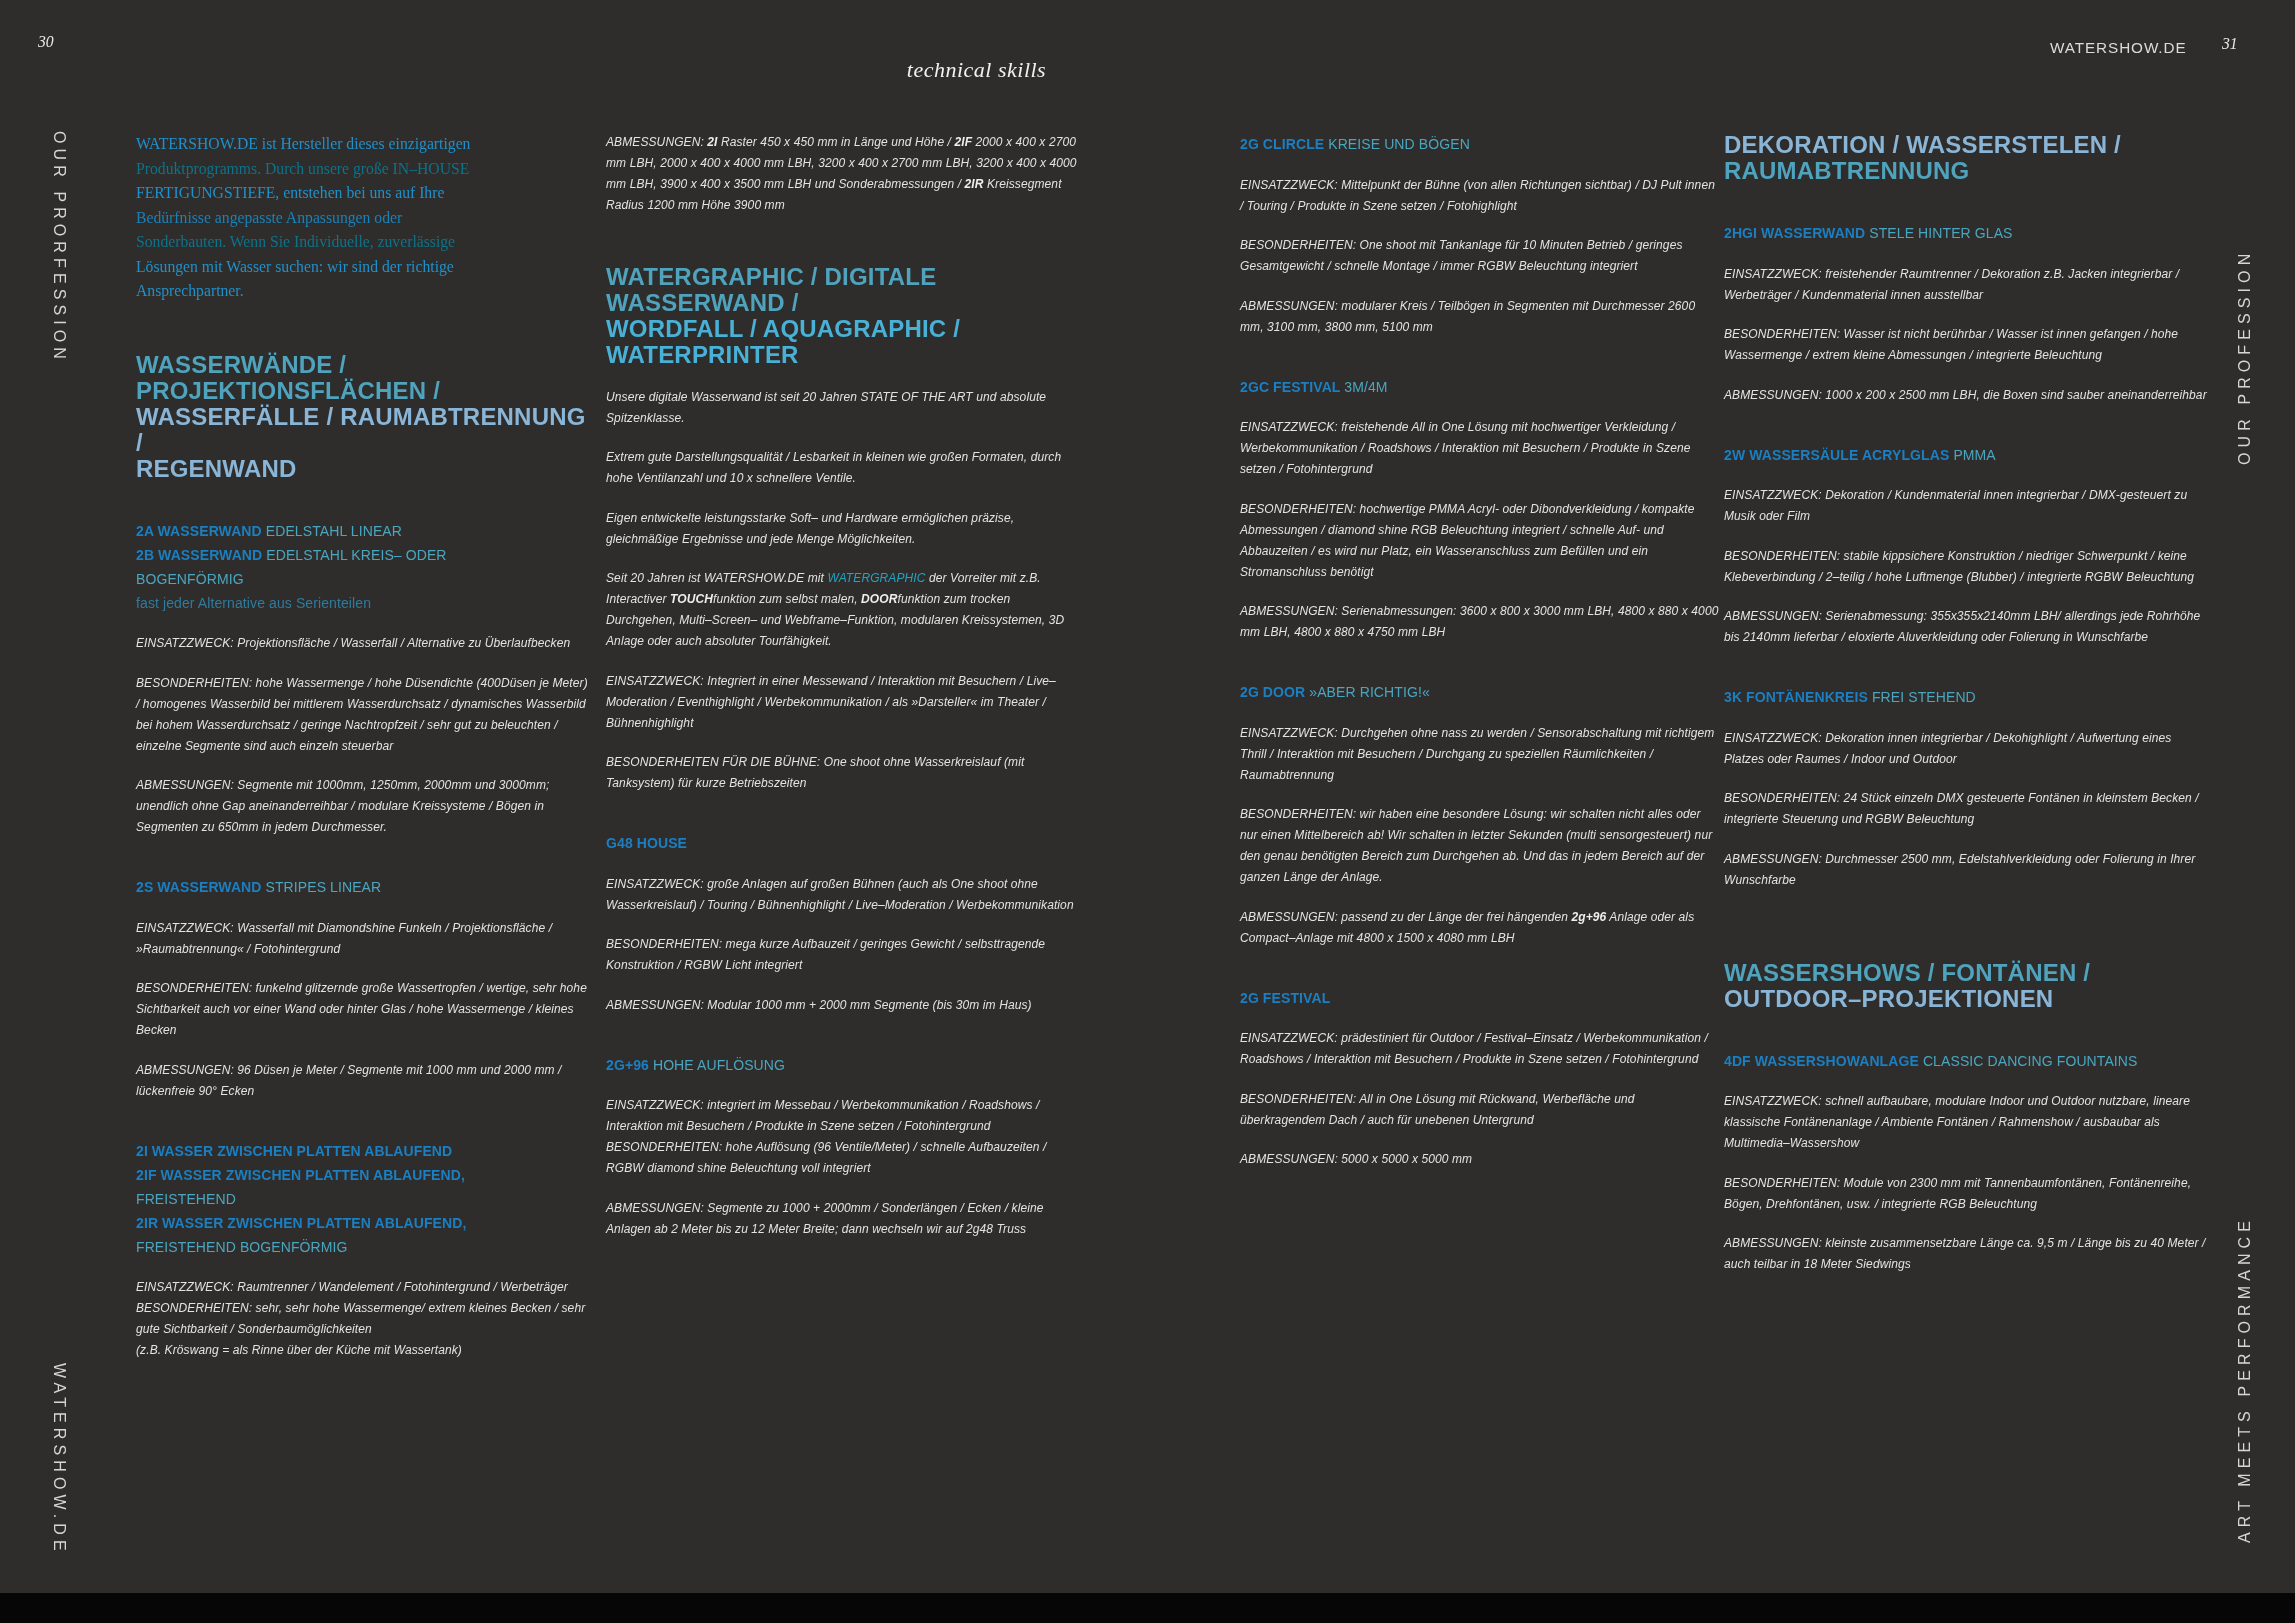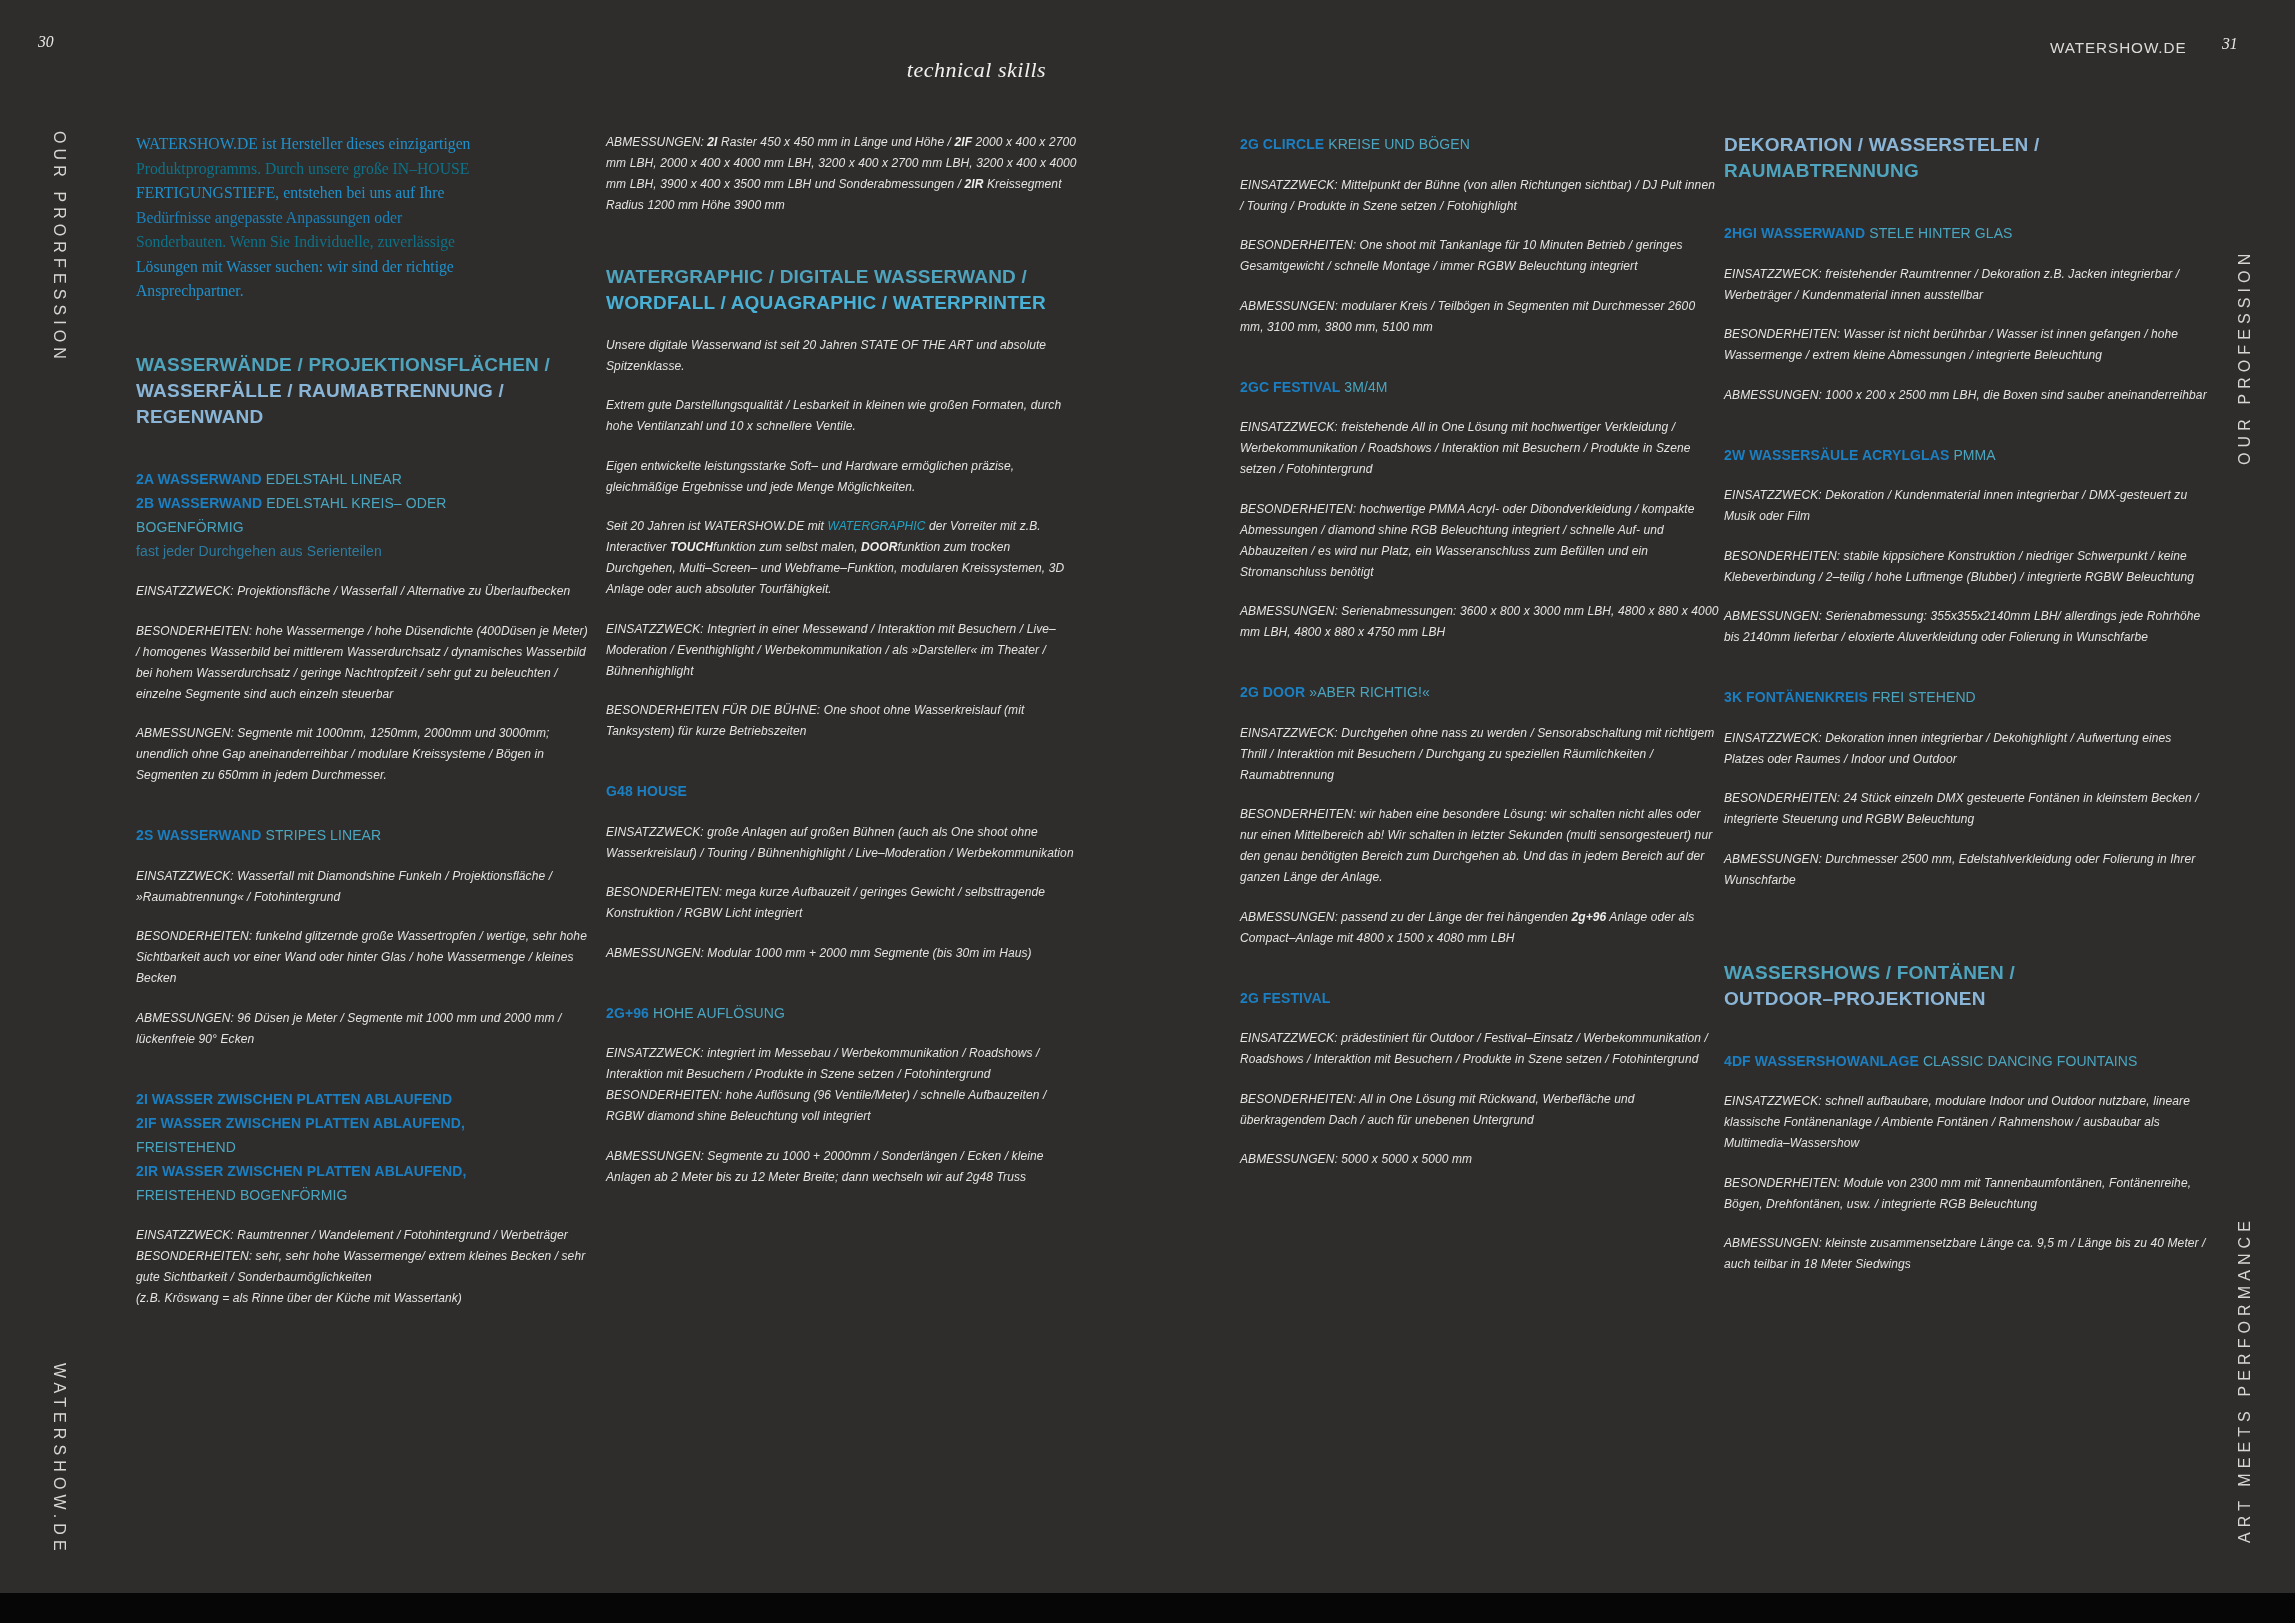--- a/index.html
+++ b/index.html
@@ -20,21 +20,21 @@
   #vl-left-top{left:68px;top:131px;transform:rotate(90deg);transform-origin:0 0;}
   #vl-left-bottom{left:68px;top:1363px;transform:rotate(90deg);transform-origin:0 0;}
   #vl-right-top{left:2236px;top:465px;transform:rotate(-90deg);transform-origin:0 0;}
   #vl-right-bottom{left:2236px;top:1543px;transform:rotate(-90deg);transform-origin:0 0;}
   
   .col{position:absolute;top:132px;}
   .col > :first-child{margin-top:0 !important;}
   p.para{font-size:12px;line-height:21px;color:#e4e3e0;margin:18.5px 0 0 0;letter-spacing:0.1px;font-style:italic;}
   p.para.tight{margin-top:0;}
   .intro{font-size:15.7px;line-height:24.5px;margin:0;font-family:Liberation Serif, serif;}
-  .heading{font-size:19px;line-height:26px;font-weight:bold;margin:48px 0 14px 0;letter-spacing:0.2px;}
+  .heading{font-size:24px;line-height:26px;font-weight:bold;margin:48px 0 14px 0;letter-spacing:0.2px;}
   .heading.g-lg{margin-top:69px;}
   .subhead{font-size:14px;line-height:24px;margin:37px 0 0 0;letter-spacing:0.1px;}
   
   .s-body{color:#e4e3e0;}
   .s-boldw{color:#efeeeb;font-weight:bold;}
   .s-blue{color:#1b7fc2;font-weight:bold;}
   .s-teal{color:#4aa6c0;}
   .s-tealb{color:#22a3c4;}
   .s-dim{color:#2d7ca0;}
   .s-ha{color:#4fa3bd;}
@@ -73,21 +73,21 @@
         </div>
         <div class="heading">
           <div class="line"><span class="s-ha">WASSERWÄNDE / PROJEKTIONSFLÄCHEN /</span></div>
           <div class="line"><span class="s-hb">WASSERFÄLLE / RAUMABTRENNUNG /</span></div>
           <div class="line"><span class="s-hb">REGENWAND</span></div>
         </div>
         <div class="subhead">
           <div class="line"><span class="s-blue">2A WASSERWAND </span><span class="s-teal">EDELSTAHL LINEAR</span></div>
           <div class="line"><span class="s-blue">2B WASSERWAND </span><span class="s-teal">EDELSTAHL KREIS– ODER</span></div>
           <div class="line"><span class="s-teal">BOGENFÖRMIG</span></div>
-          <div class="line"><span class="s-dim">fast jeder Durchgehen aus Serienteilen</span></div>
+          <div class="line"><span class="s-dim">fast jeder Alternative aus Serienteilen</span></div>
         </div>
         <p class="para"><span class="s-body">EINSATZZWECK: Projektionsfläche / Wasserfall / Alternative zu Überlaufbecken</span></p>
         <p class="para"><span class="s-body">BESONDERHEITEN: hohe Wassermenge / hohe Düsendichte (400Düsen je Meter) / homogenes Wasserbild bei mittlerem Wasserdurchsatz / dynamisches Wasserbild bei hohem Wasserdurchsatz /  geringe Nachtropfzeit / sehr gut zu beleuchten / einzelne Segmente sind auch einzeln steuerbar</span></p>
         <p class="para"><span class="s-body">ABMESSUNGEN: Segmente mit 1000mm, 1250mm, 2000mm und 3000mm; unendlich ohne Gap aneinanderreihbar / modulare Kreissysteme / Bögen in Segmenten zu 650mm in jedem Durchmesser.</span></p>
         <div class="subhead">
           <div class="line"><span class="s-blue">2S WASSERWAND </span><span class="s-teal">STRIPES LINEAR</span></div>
         </div>
         <p class="para"><span class="s-body">EINSATZZWECK: Wasserfall mit Diamondshine Funkeln /  Projektionsfläche / »Raumabtrennung« /  Fotohintergrund</span></p>
         <p class="para"><span class="s-body">BESONDERHEITEN: funkelnd glitzernde große Wassertropfen / wertige, sehr hohe Sichtbarkeit auch vor einer Wand oder hinter Glas / hohe Wassermenge /  kleines Becken</span></p>
         <p class="para"><span class="s-body">ABMESSUNGEN: 96 Düsen je Meter / Segmente mit 1000 mm und 2000 mm  /  lückenfreie 90° Ecken</span></p>

